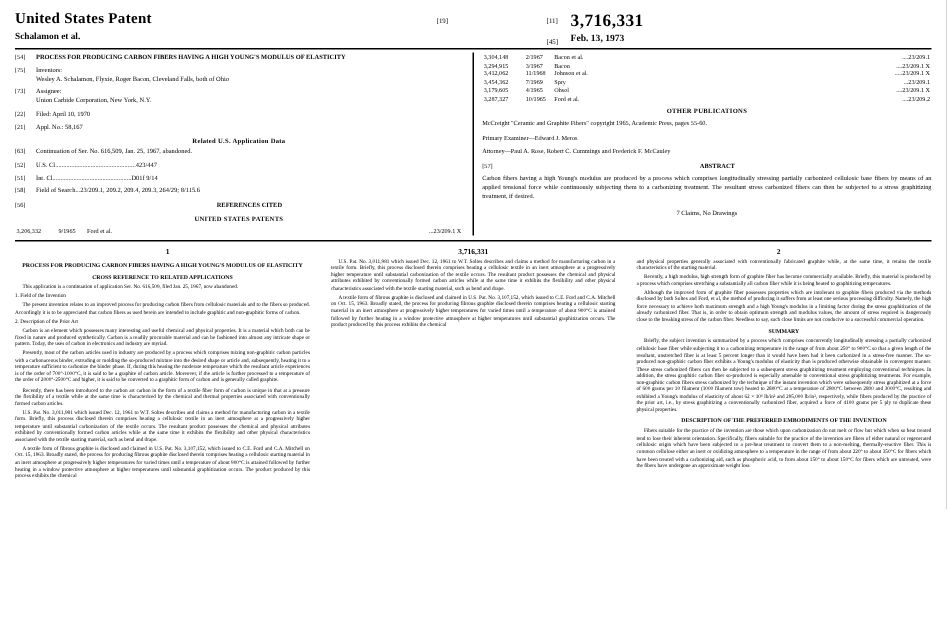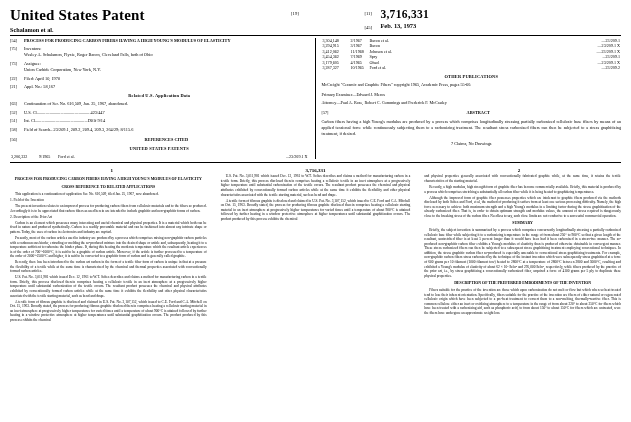--- a/index.html
+++ b/index.html
@@ -26,21 +26,21 @@
     display: flex;
     justify-content: space-between;
     align-items: flex-start;
     border-bottom: 1px solid #000;
     padding-bottom: 2px;
   }
   .hdr-left {
     width: 44%;
   }
   .hdr-title {
-    font-size: 15px;
+    font-size: 10px;
     font-weight: bold;
     letter-spacing: .2px;
     line-height: 1.05;
   }
   .hdr-inventor {
     font-size: 6.2px;
     font-weight: bold;
     margin-top: 2px;
   }
   .hdr-mid {

